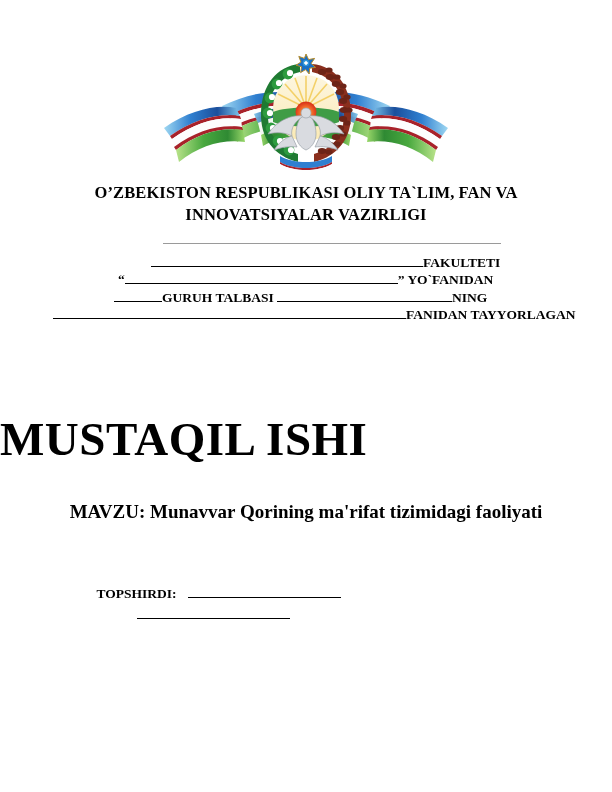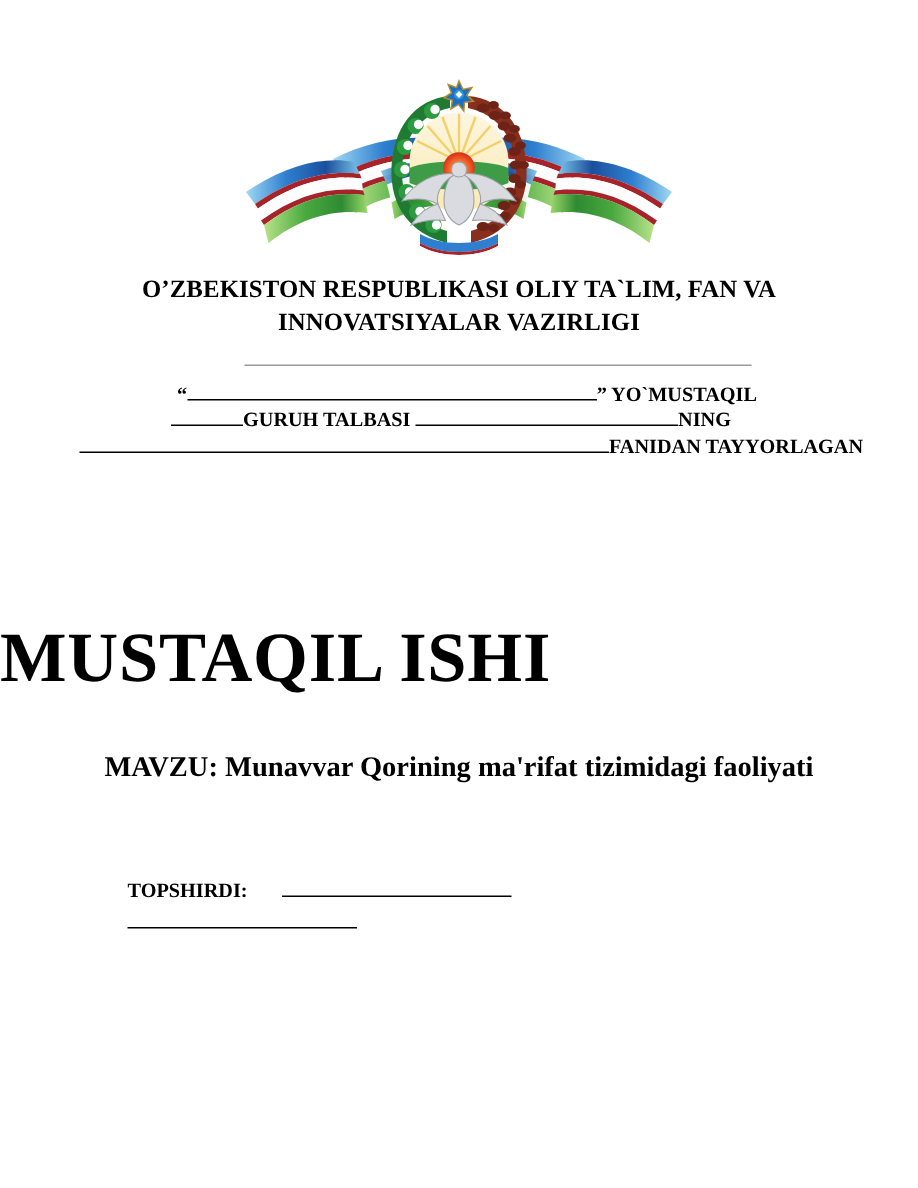--- a/index.html
+++ b/index.html
@@ -117,20 +117,21 @@
   }
 
   
   .signs {
     position: absolute;
     left: 85px;
     top: 583px;
     font-weight: bold;
     font-size: 13.5px;
     line-height: 21px;
+    text-align: center;
   }
   .sign-row { white-space: nowrap; height: 21px; }
   .sign-label { display: inline-block; }
   .sign-row.topshirdi .sign-label { width: 103px; }
   .sign-row.qabul .sign-label { width: 103px; }
   .sign-row .blank {
     display: inline-block;
     border-bottom: 1.6px solid #000;
     height: 11px;
     vertical-align: baseline;
@@ -313,24 +314,27 @@
     <div>O’ZBEKISTON RESPUBLIKASI OLIY TA`LIM, FAN VA</div>
     <div>INNOVATSIYALAR VAZIRLIGI</div>
   </div>
 
   <div class="fields">
 
     <div class="frow">
       <span class="rule-thin"></span>
     </div>
 
+    <div class="frow row-fakulteti">
+      <span class="rule"></span><span>FAKULTETI</span>
+    </div>
 
     <div class="frow row-yonalishi">
       <span class="q">“</span><span class="rule"></span><span class="q">”</span>
-      <span>YO`MUSTAQIL</span>
+      <span>YO`FANIDAN</span>
     </div>
 
     <div class="frow row-guruh">
       <span class="rule rule-a"></span><span>GURUH TALBASI</span>
       <span class="rule rule-b"></span><span>NING</span>
     </div>
 
     <div class="frow row-fanidan">
       <span class="rule"></span><span>FANIDAN TAYYORLAGAN</span>
     </div>

